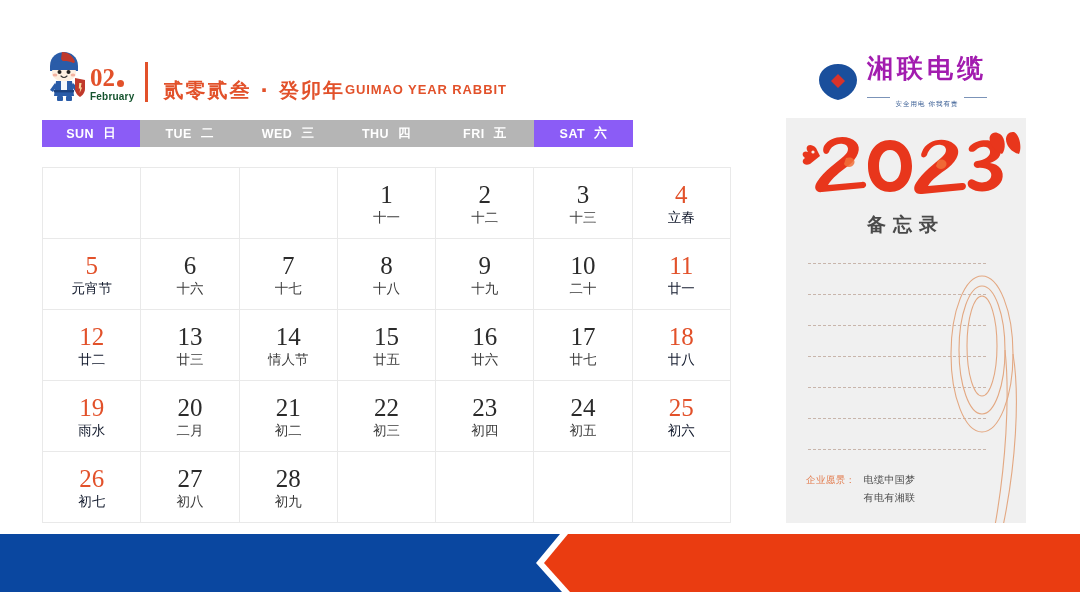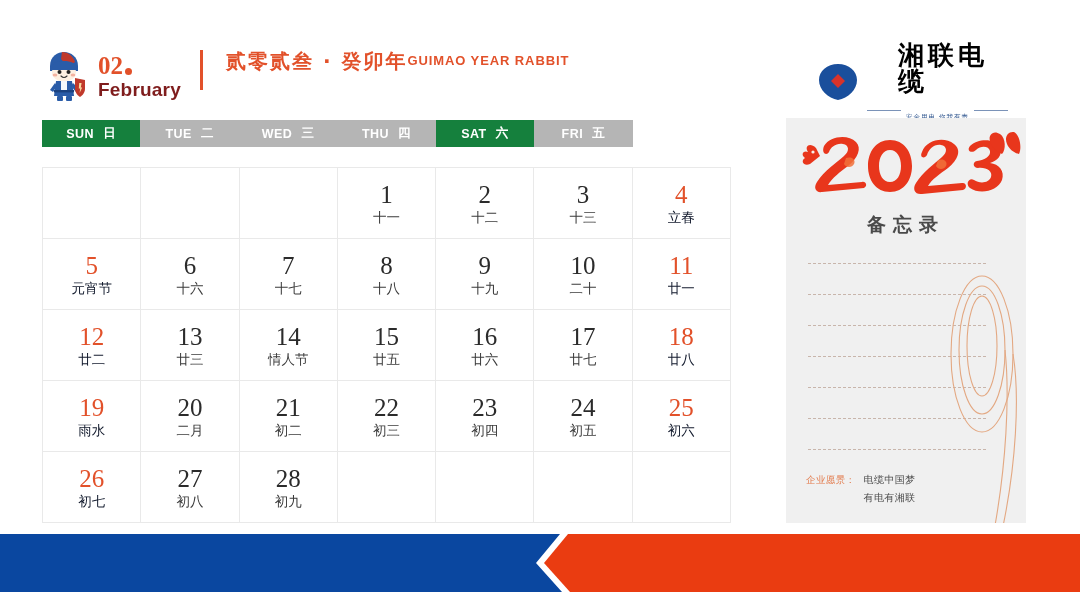--- a/index.html
+++ b/index.html
@@ -7,33 +7,33 @@
     width: 1080px; height: 592px;
     background: #ffffff;
     font-family: "Liberation Sans", "DejaVu Sans", sans-serif;
     overflow: hidden;
   }
   #page { position: relative; width: 1080px; height: 592px; background:#fff; }
 
   
   .cal-header {
     position: absolute; left: 42px; top: 50px;
-    display: flex; align-items: flex-start; gap: 10px;
+    display: flex; align-items: flex-end; gap: 2px;
   }
   .mascot { width: 46px; height: 52px; display:block; }
   .month-block { display:flex; flex-direction:column; line-height:1; padding-top:3px;}
   .month-num {
     font-family:"Liberation Serif","DejaVu Serif",serif;
     font-size: 25px; font-weight: 700; color:#e2512a; letter-spacing:0px;
     display:flex; align-items:flex-start;
   }
   .month-dot { width:7px;height:7px;border-radius:50%;background:#e2512a;display:inline-block;
     align-self:flex-end; margin-left:2px; margin-bottom:3px;}
   .month-name {
-    font-size: 19px; font-weight:700; color:#7f1d1d; margin-top:2px; letter-spacing:0.2px;
+    font-size: 10px; font-weight:700; color:#14532d; margin-top:2px; letter-spacing:0.2px;
   }
   .hdr-divider { width:3px; height:40px; background:#e2512a; margin:0 13px 0 9px; }
   .year-block { display:flex; line-height:1.15; }
   .year-cn {
     font-size:20px; font-weight:700; color:#e2512a; letter-spacing:2px;
     font-family:"DejaVu Sans","Liberation Sans",sans-serif;
   }
   .year-en {
     font-size:13px; font-weight:700; color:#e2512a; letter-spacing:0.9px; margin-top:4px;
   }
@@ -41,21 +41,21 @@
   
   .weekbar {
     position:absolute; left:42px; top:120px; width:689px; height:27px;
     display:grid; grid-template-columns:repeat(7,1fr);
   }
   .wk {
     display:flex; align-items:center; justify-content:center; gap:9px;
     color:#ffffff; font-size:12.5px; font-weight:700; letter-spacing:0.5px;
   }
   .wk.gray { background:#b5b5b5; }
-  .wk.accent { background:#15803d; }
+  .wk.accent { background:#8b5cf6; }
   .wk .cn { font-size:12.5px; font-weight:700; font-family:"DejaVu Sans",sans-serif;}
 
   
   .grid {
     position:absolute; left:42px; top:167px; width:689px; height:356px;
     display:grid; grid-template-columns:repeat(7,1fr); grid-template-rows:repeat(5,1fr);
     border-top:1px solid #e9e9e9; border-left:1px solid #e9e9e9;
   }
   .cell {
     border-right:1px solid #e9e9e9; border-bottom:1px solid #e9e9e9;
@@ -76,23 +76,22 @@
   .cell.empty { }
 
   
   .logo-wrap {
     position:absolute; left:818px; top:56px; width:190px; height:52px;
     display:flex; align-items:center; gap:9px;
   }
   .logo-mark { width:40px; height:38px; flex:0 0 auto; }
   .logo-text-col { display:flex; flex-direction:column; align-items:flex-start; }
   .logo-cn {
-    font-size:26px; font-weight:700; color:#000000; letter-spacing:4px; line-height:1;
-    font-family:"DejaVu Sans","Liberation Sans",sans-serif;
-    margin-left:31px;
+    font-size:26px; font-weight:700; color:#a21caf; letter-spacing:4px; line-height:1;
+    font-family:"DejaVu Sans","Liberation Sans",sans-serif;
   }
   .logo-slogan-row { display:flex; align-items:center; gap:5px; margin-top:4px; width:100%; }
   .slg-rule { flex:1; height:1px; background:#7b93b8; }
   .logo-slogan {
     font-size:6.5px; color:#30568f; letter-spacing:1px; white-space:nowrap;
     font-family:"DejaVu Sans","Liberation Sans",sans-serif;
     margin-top:15px;
   }
 
   
@@ -186,27 +185,27 @@
       <span class="cn">二</span>
     </div>
     <div class="wk gray">
       <span>WED</span>
       <span class="cn">三</span>
     </div>
     <div class="wk gray">
       <span>THU</span>
       <span class="cn">四</span>
     </div>
+    <div class="wk gray">
+      <span>FRI</span>
+      <span class="cn">五</span>
+    </div>
     <div class="wk accent">
       <span>SAT</span>
       <span class="cn">六</span>
-    </div>
-    <div class="wk gray">
-      <span>FRI</span>
-      <span class="cn">五</span>
     </div>
   </div>
 
   <div class="grid" id="grid">
       <div class="cell empty"></div>
       <div class="cell empty"></div>
       <div class="cell empty"></div>
       <div class="cell">
         <div class="d">1</div>
         <div class="l">十一</div>

